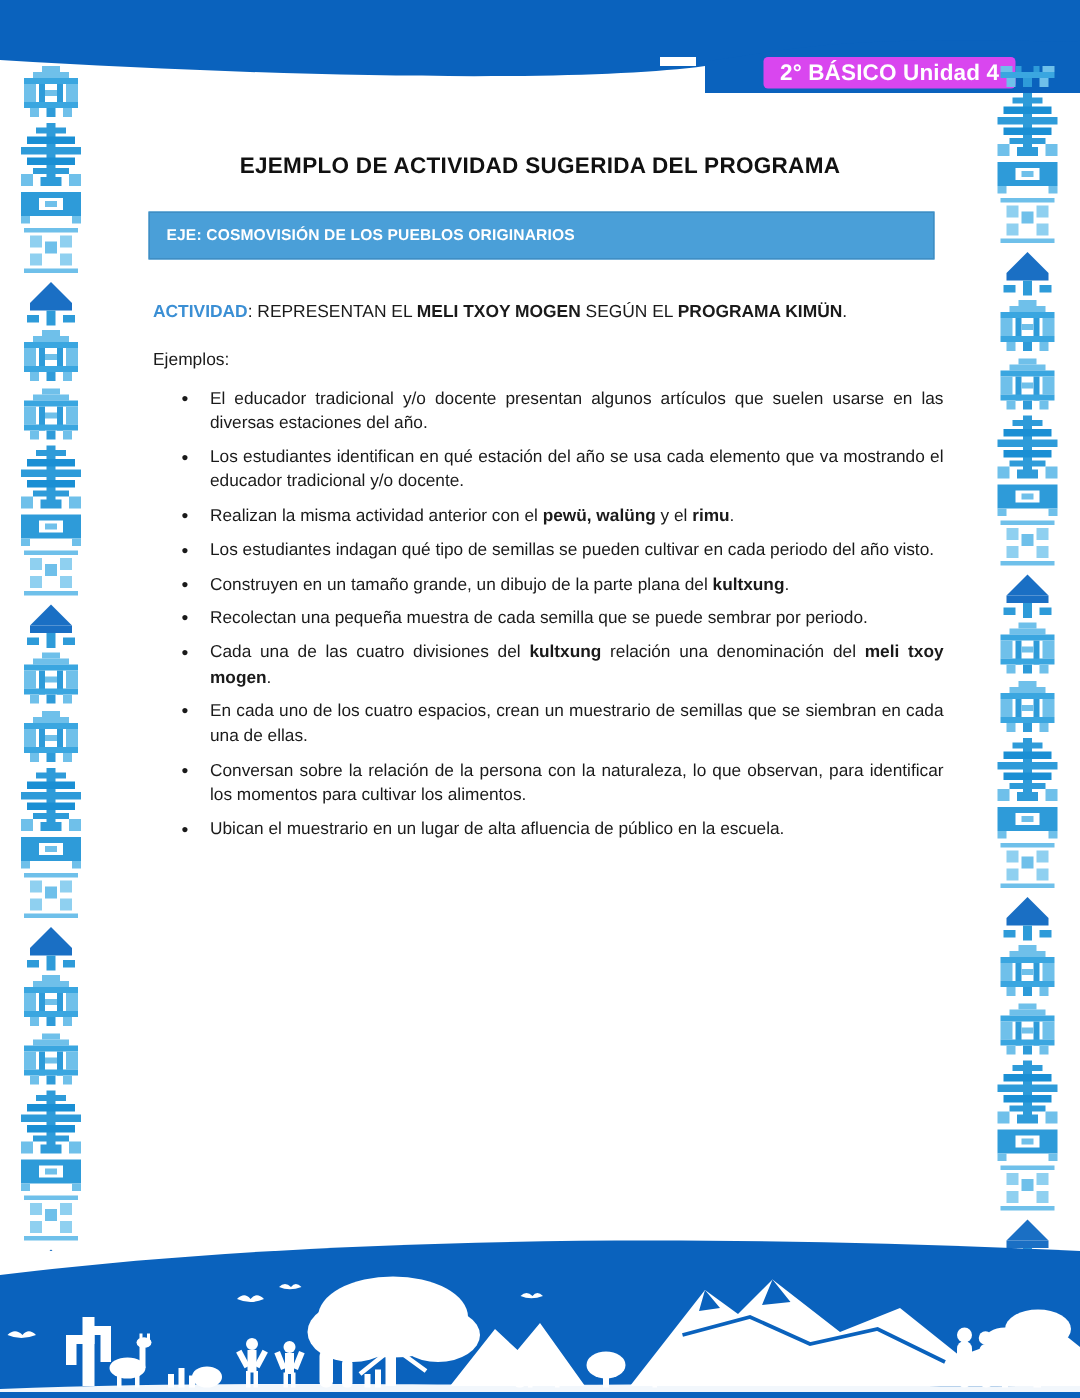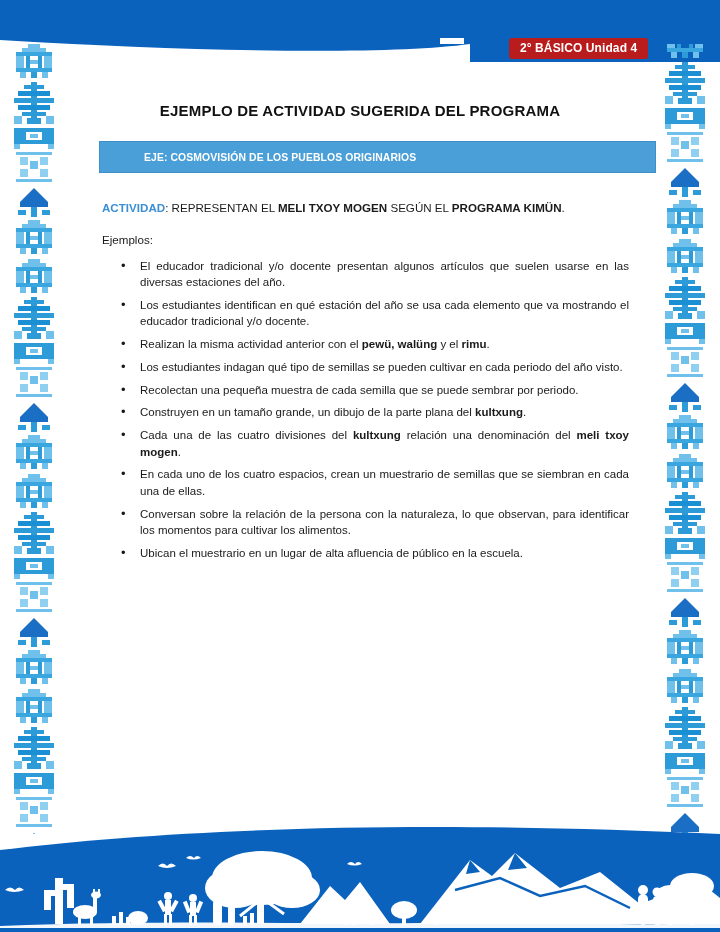--- a/index.html
+++ b/index.html
@@ -32,23 +32,23 @@
   }
   .top-band svg { display: block; }
 
   .unit-badge {
     position: absolute;
     top: 38px;
     left: 509px;
     height: 21px;
     line-height: 21px;
     padding: 0 11px;
-    background: #b91c1c;
+    background: #d946ef;
     color: #ffffff;
-    font-size: 12px;
+    font-size: 15px;
     font-weight: bold;
     border-radius: 3px;
     white-space: nowrap;
     letter-spacing: .1px;
   }
 
   
   .side-border {
     position: absolute;
     top: 44px;
@@ -92,21 +92,20 @@
 
   .eje-bar {
     margin-top: 22px;
     margin-left: 9px;
     width: 522px;
     height: 30px;
     background: #4a9fd8;
     border: 1px solid #3f8ec4;
     display: flex;
     align-items: center;
-    padding-left: 33px;
   }
   .eje-label {
     color: #ffffff;
     font-size: 10.4px;
     font-weight: bold;
     padding-left: 11px;
     letter-spacing: .1px;
   }
 
   .activity-line {
@@ -268,22 +267,22 @@
       <span class="activity-key">ACTIVIDAD</span><span>: REPRESENTAN EL </span><b>MELI TXOY MOGEN</b><span> SEGÚN EL </span><b>PROGRAMA KIMÜN</b><span>.</span>
     </p>
 
     <p class="examples-label">Ejemplos:</p>
 
     <ul class="bullets" id="bullet-list">
         <li id="bullet-1"><span>El educador tradicional y/o docente presentan algunos artículos que suelen usarse en las diversas estaciones del año.</span></li>
         <li id="bullet-2"><span>Los estudiantes identifican en qué estación del año se usa cada elemento que va mostrando el educador tradicional y/o docente.</span></li>
         <li id="bullet-5" class="nojust"><span>Realizan la misma actividad anterior con el </span><b>pewü, walüng</b><span> y el </span><b>rimu</b><span>.</span></li>
         <li id="bullet-6"><span>Los estudiantes indagan qué tipo de semillas se pueden cultivar en cada periodo del año visto.</span></li>
+        <li id="bullet-8" class="nojust"><span>Construyen en un tamaño grande, un dibujo de la parte plana del </span><b>kultxung</b><span>.</span></li>
         <li id="bullet-7" class="nojust"><span>Recolectan una pequeña muestra de cada semilla que se puede sembrar por periodo.</span></li>
-        <li id="bullet-8" class="nojust"><span>Construyen en un tamaño grande, un dibujo de la parte plana del </span><b>kultxung</b><span>.</span></li>
         <li id="bullet-9"><span>Cada una de las cuatro divisiones del </span><b>kultxung</b><span> relación una denominación del </span><b>meli txoy mogen</b><span>.</span></li>
         <li id="bullet-10"><span>En cada uno de los cuatro espacios, crean un muestrario de semillas que se siembran en cada una de ellas.</span></li>
         <li id="bullet-11"><span>Conversan sobre la relación de la persona con la naturaleza, lo que observan, para identificar los momentos para cultivar los alimentos.</span></li>
         <li id="bullet-12" class="nojust"><span>Ubican el muestrario en un lugar de alta afluencia de público en la escuela.</span></li>
       </ul>
 
   </div>
 
   <div class="bottom-band">
     <svg width="720" height="112" viewBox="0 0 720 112" xmlns="http://www.w3.org/2000/svg">

